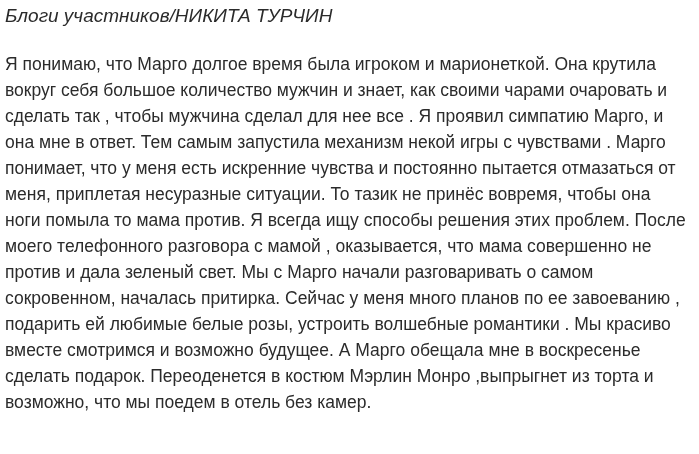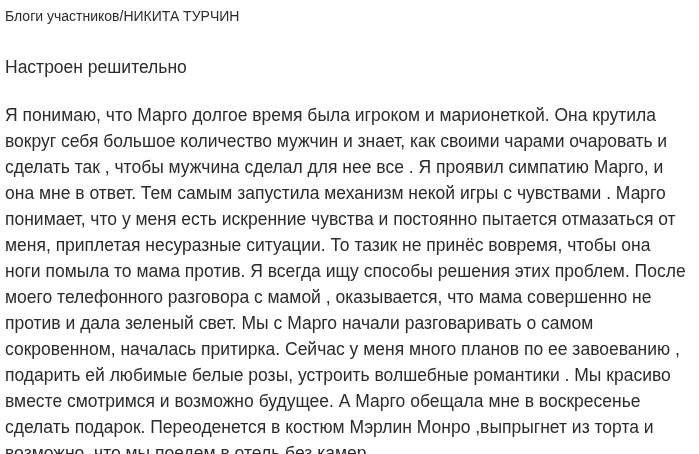--- a/index.html
+++ b/index.html
@@ -14,24 +14,25 @@
     font-family: "Liberation Sans", sans-serif;
     color: #2b2b2b;
     -webkit-font-smoothing: antialiased;
   }
   .page {
     padding: 3px 9px 0 5px;
     box-sizing: border-box;
     width: 699px;
   }
   .breadcrumb {
-    font-size: 14px;
+    font-size: 19px;
     font-weight: 400;
     line-height: 26px;
     white-space: nowrap;
+    font-style: italic;
   }
   .post-title {
     font-size: 17.5px;
     font-weight: 400;
     line-height: 26px;
     margin-top: 25px;
     white-space: nowrap;
   }
   .post-body {
     font-size: 17.5px;
@@ -40,16 +41,15 @@
     margin-top: 22px;
     text-align: left;
   }
 </style>
 </head>
 <body>
 
 <div class="page">
   <div class="breadcrumb">Блоги участников/НИКИТА ТУРЧИН</div>
 
-  <div class="post-title">Настроен решительно</div>
 
   <div class="post-body">Я понимаю, что Марго долгое время была игроком и марионеткой. Она крутила вокруг себя большое количество мужчин и знает, как своими чарами очаровать и сделать так , чтобы мужчина сделал для нее все . Я проявил симпатию Марго, и она мне в ответ. Тем самым запустила механизм некой игры с чувствами . Марго понимает, что у меня есть искренние чувства и постоянно пытается отмазаться от меня, приплетая несуразные ситуации. То тазик не принёс вовремя, чтобы она ноги помыла то мама против. Я всегда ищу способы решения этих проблем. После моего телефонного разговора с мамой , оказывается, что мама совершенно не против и дала зеленый свет. Мы с Марго начали разговаривать о самом сокровенном, началась притирка. Сейчас у меня много планов по ее завоеванию , подарить ей любимые белые розы, устроить волшебные романтики . Мы красиво вместе смотримся и возможно будущее. А Марго обещала мне в воскресенье сделать подарок. Переоденется в костюм Мэрлин Монро ,выпрыгнет из торта и возможно, что мы поедем в отель без камер.</div>
 </div>
 
 </body></html>

